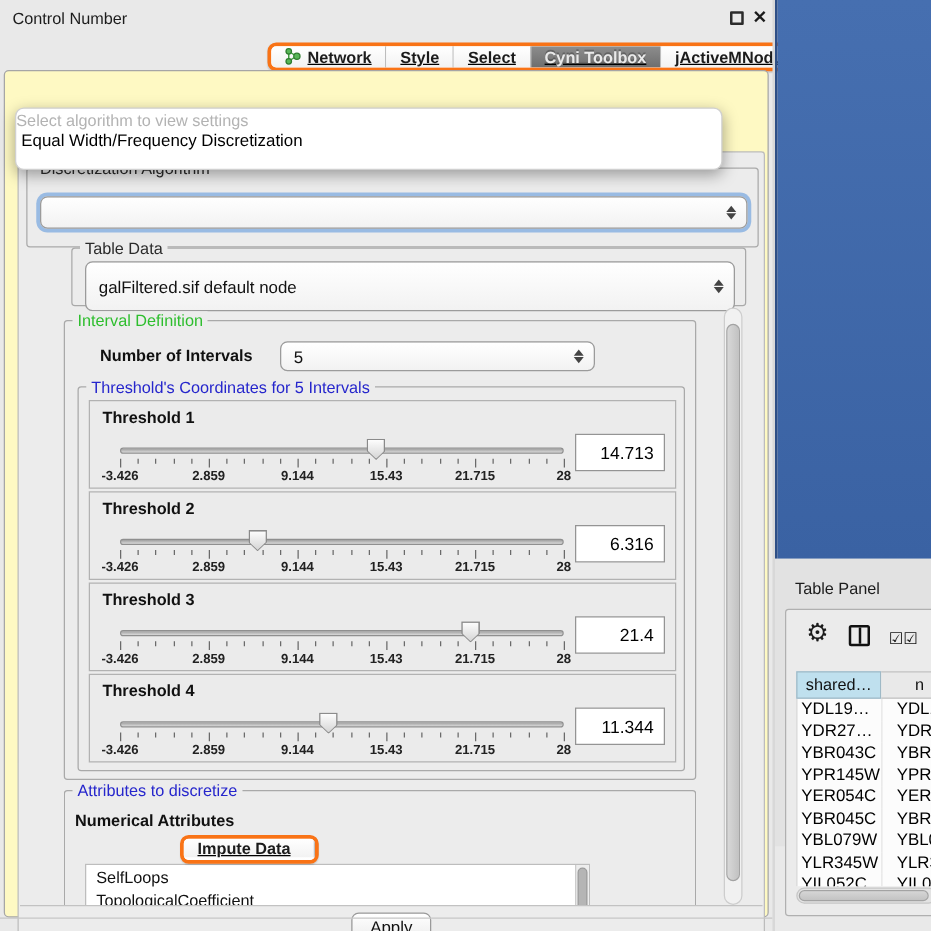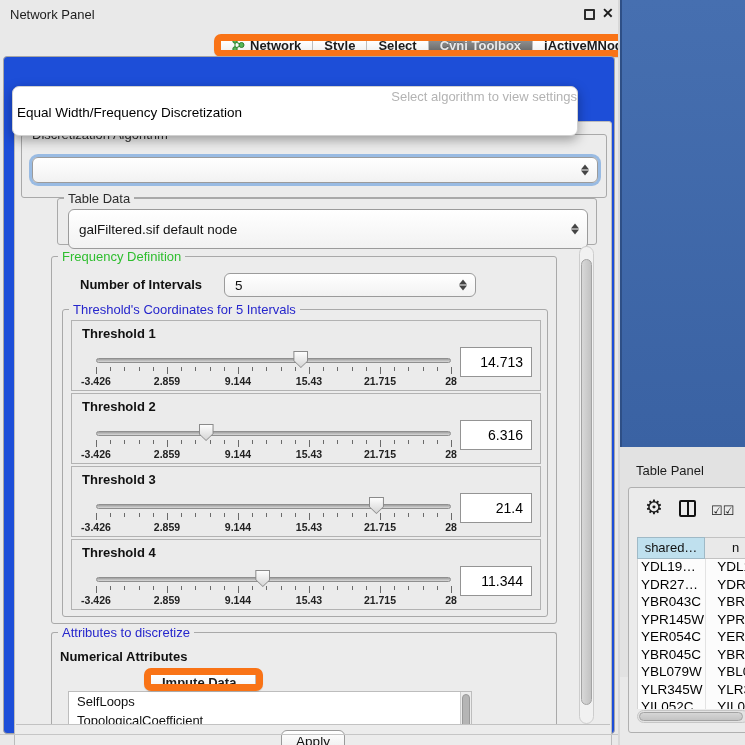--- a/index.html
+++ b/index.html
@@ -7,47 +7,47 @@
   body { font-family:"Liberation Sans", sans-serif; background:#e9e9e9; position:relative; overflow:hidden; }
 
   
   #left-window { position:absolute; left:0; top:0; width:618px; height:745px; background:#e9e9e9; }
   #panel-titlebar { position:absolute; left:0; top:0; width:618px; height:28px; }
   #panel-title { position:absolute; left:10px; top:7px; font-size:13px; color:#1c1c1c; }
   #float-icon { position:absolute; left:584px; top:9px; width:11px; height:11px; border:2px solid #2b2b2b; border-radius:1px; }
   #close-icon { position:absolute; left:602px; top:5px; font-size:14px; font-weight:bold; color:#1b1b1b; }
 
   
-  .tabstrip { position:absolute; display:flex; height:23px; border:7px solid #f97316; border-radius:7px; background:#fff; overflow:hidden; box-shadow:0 1px 1px rgba(0,0,0,0.12); }
+  .tabstrip { position:absolute; display:flex; height:23px; border:3px solid #f97316; border-radius:7px; background:#fff; overflow:hidden; box-shadow:0 1px 1px rgba(0,0,0,0.12);text-decoration:underline; }
   .tab { display:flex; align-items:center; gap:5px; padding:0 11px; font-size:13px; font-weight:600; color:#1b1b1b; background:linear-gradient(#ffffff,#f2f2f2); border-right:1px solid #bdbdbd; cursor:default; white-space:nowrap; }
   .tab:last-child { border-right:none; }
   .tab.selected { background:linear-gradient(#8d8d8d,#6e6e6e); color:#eaeaea; text-shadow:0 -1px 0 rgba(0,0,0,0.25); }
   #top-tabs { left:214px; top:34px; }
   #bottom-tabs { left:144px; top:668px;flex-direction:column; }
 
   
-  #outer-panel { position:absolute; left:3px; top:56px; width:612px; height:678px; border:1px solid #a6a6a6; border-radius:4px; background:#1d4ed8; }
+  #outer-panel { position:absolute; left:3px; top:56px; width:612px; height:678px; border:1px solid #a6a6a6; border-radius:4px; background:#fef9c3; }
   #inner-panel { position:absolute; left:10px; top:64px; width:598px; height:636px; border:1px solid #bcbcbc; border-radius:3px; background:#ececec; }
 
   .groupbox { position:absolute; border:1px solid #a9a9a9; border-radius:3px; }
   .group-title { position:absolute; top:-8px; left:6px; background:#ececec; padding:0 4px; font-size:13px; }
   .gt-dark { color:#2b2b2b; }
   .gt-green { color:#2ebe2e; }
   .gt-blue { color:#2626cc; }
 
   .combo { position:absolute; background:linear-gradient(#ffffff,#f2f2f2); border:1px solid #9b9b9b; border-radius:6px; font-size:13.5px; color:#111; display:flex; align-items:center; padding:0 22px 0 10px; }
   .combo .arrows { position:absolute; right:8px; top:50%; transform:translateY(-50%); display:flex; flex-direction:column; gap:1px; }
   .combo .arrows i { display:block; width:0; height:0; border-left:4px solid transparent; border-right:4px solid transparent; }
   .combo .arrows i.up { border-bottom:5px solid #444; }
   .combo .arrows i.dn { border-top:5px solid #444; }
   .combo.focusring { box-shadow:0 0 0 3px rgba(98,155,222,0.6); }
 
   
   #algo-popup { position:absolute; left:12px; top:86px; width:566px; height:50px; background:#ffffff; border:1px solid #d0d0d0; border-radius:7px; box-shadow:0 4px 12px rgba(0,0,0,0.35); z-index:40; overflow:hidden; }
-  #algo-popup .hint { text-align:right; font-size:13px; color:#b3b3b3; line-height:16px; margin-top:2px; }
+  #algo-popup .hint { text-align:left; font-size:13px; color:#b3b3b3; line-height:16px; margin-top:2px; }
   #algo-popup .item { font-size:13.5px; color:#000; line-height:15px; padding-left:4px; }
   #algo-popup .item.bold { font-weight:bold; }
 
   
   #scroll-viewport { position:absolute; left:12px; top:188px; width:560px; height:478px; overflow:hidden; }
   #main-vscroll { position:absolute; left:576px; top:188px; width:15px; height:478px; background:#f1f1f1; border:1px solid #cdcdcd; border-radius:8px; }
   #main-vscroll .thumb { position:absolute; left:1px; top:12px; width:11px; height:446px; border-radius:6px; background:linear-gradient(90deg,#d8d8d8,#c2c2c2); border:1px solid #a3a3a3; }
 
   
   .thr-row { position:absolute; left:8px; width:470px; height:71px; background:#ebebeb; border:1px solid #b2b2b2; }
@@ -96,21 +96,21 @@
   #tp-hscroll { position:absolute; left:8px; top:222px; width:112px; height:13px; background:#e3e3e3; border:1px solid #c6c6c6; border-radius:7px; }
   #tp-hscroll .thumb { position:absolute; left:1px; top:1px; width:104px; height:9px; border-radius:5px; background:linear-gradient(#d6d6d6,#c3c3c3); border:1px solid #a3a3a3; }
   #bottom-edge { position:absolute; left:0; top:734px; width:618px; height:1px; background:#c6c6c6; }
 </style>
 </head>
 <body>
 
 <div id="left-window">
 
   <div id="panel-titlebar">
-    <span id="panel-title">Network Panel</span>
+    <span id="panel-title">Control Number</span>
     <span id="float-icon"></span>
     <span id="close-icon">✕</span>
   </div>
 
   <div id="top-tabs" class="tabstrip">
     <div class="tab">
       <svg class="net-icon" viewBox="0 0 13 15">
         <line x1="3" y1="3" x2="9" y2="7" stroke="#3f9e3f" stroke-width="1.2"></line>
         <line x1="3" y1="11" x2="9" y2="7" stroke="#3f9e3f" stroke-width="1.2"></line>
         <line x1="3" y1="3" x2="3" y2="11" stroke="#3f9e3f" stroke-width="1.2"></line>
@@ -154,21 +154,21 @@
           <span class="arrows">
               <i class="up"></i>
               <i class="dn"></i>
             </span>
         </div>
       </div>
 
       <div id="scroll-viewport" style="left:0; top:124px; width:560px; height:478px; position:absolute; overflow:hidden;">
 
         <div class="groupbox" style="left:36px; top:10px; width:506px; height:368px;">
-          <span class="group-title gt-green">Frequency Definition</span>
+          <span class="group-title gt-green">Interval Definition</span>
 
           <span style="position:absolute; left:28px; top:20px; font-size:13px; font-weight:bold; color:#111;">Number of Intervals</span>
           <div class="combo" style="left:172px; top:16px; width:252px; height:24px;">
             <span>5</span>
             <span class="arrows">
                 <i class="up"></i>
                 <i class="dn"></i>
               </span>
           </div>
 

